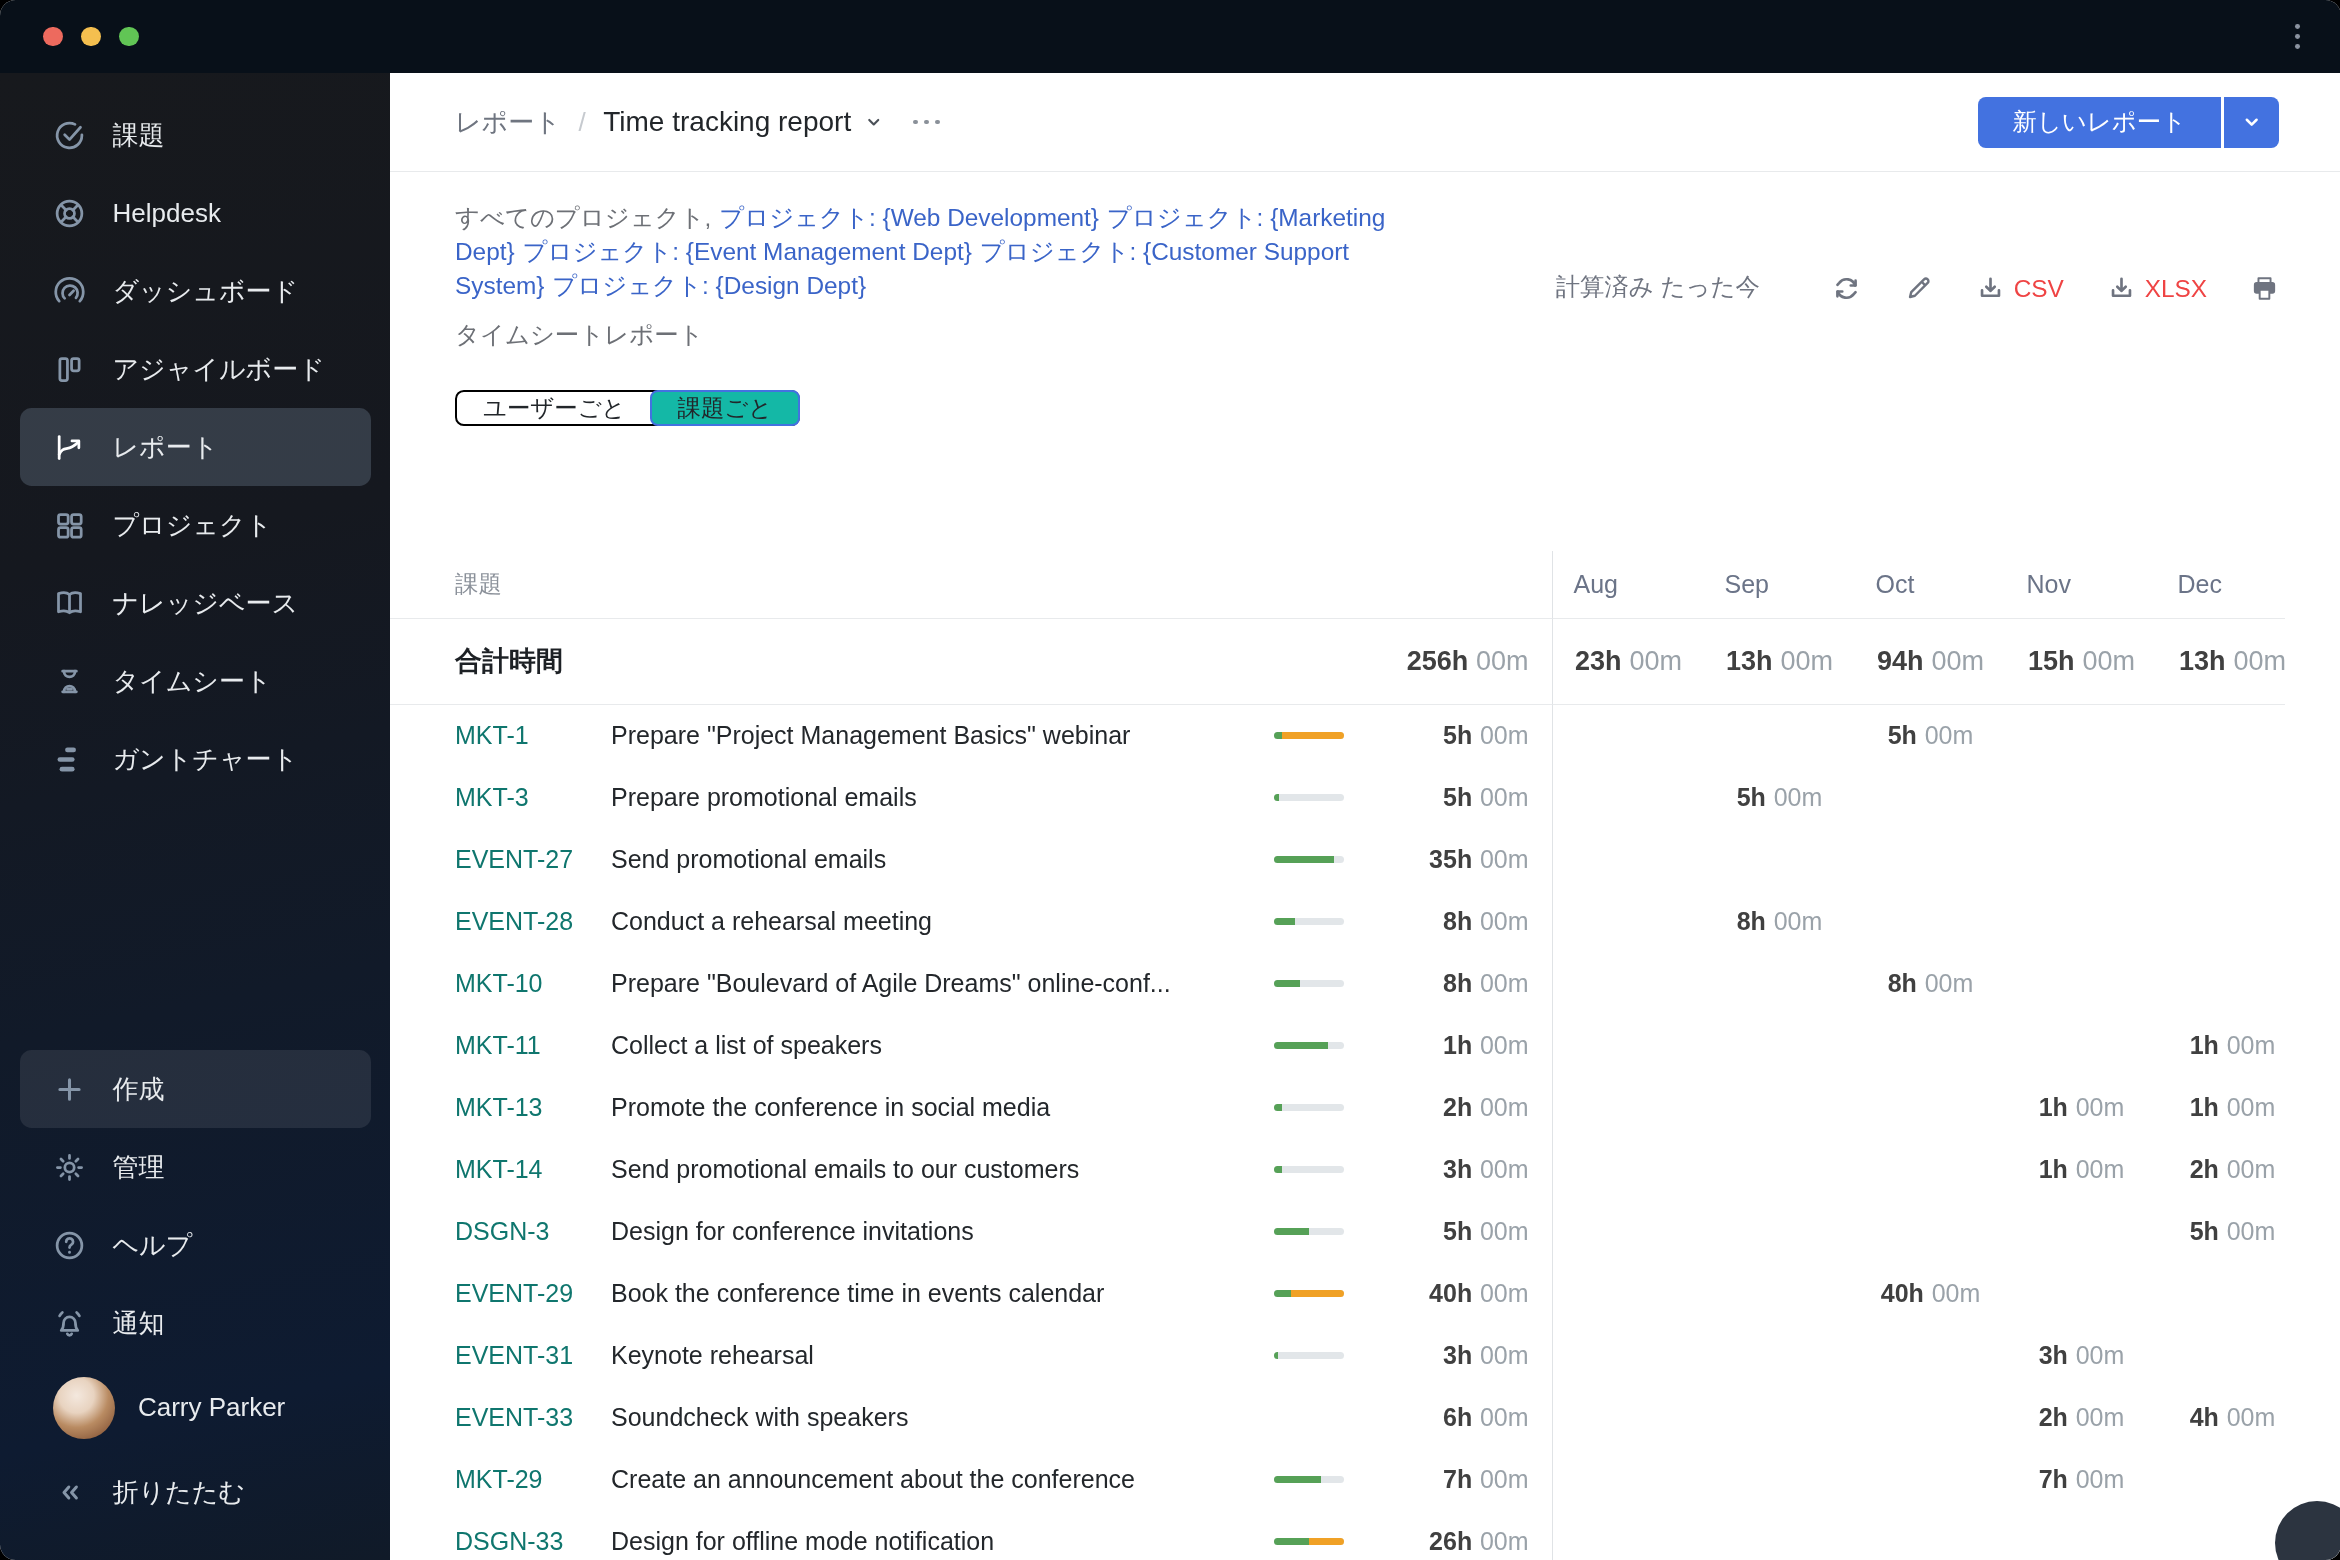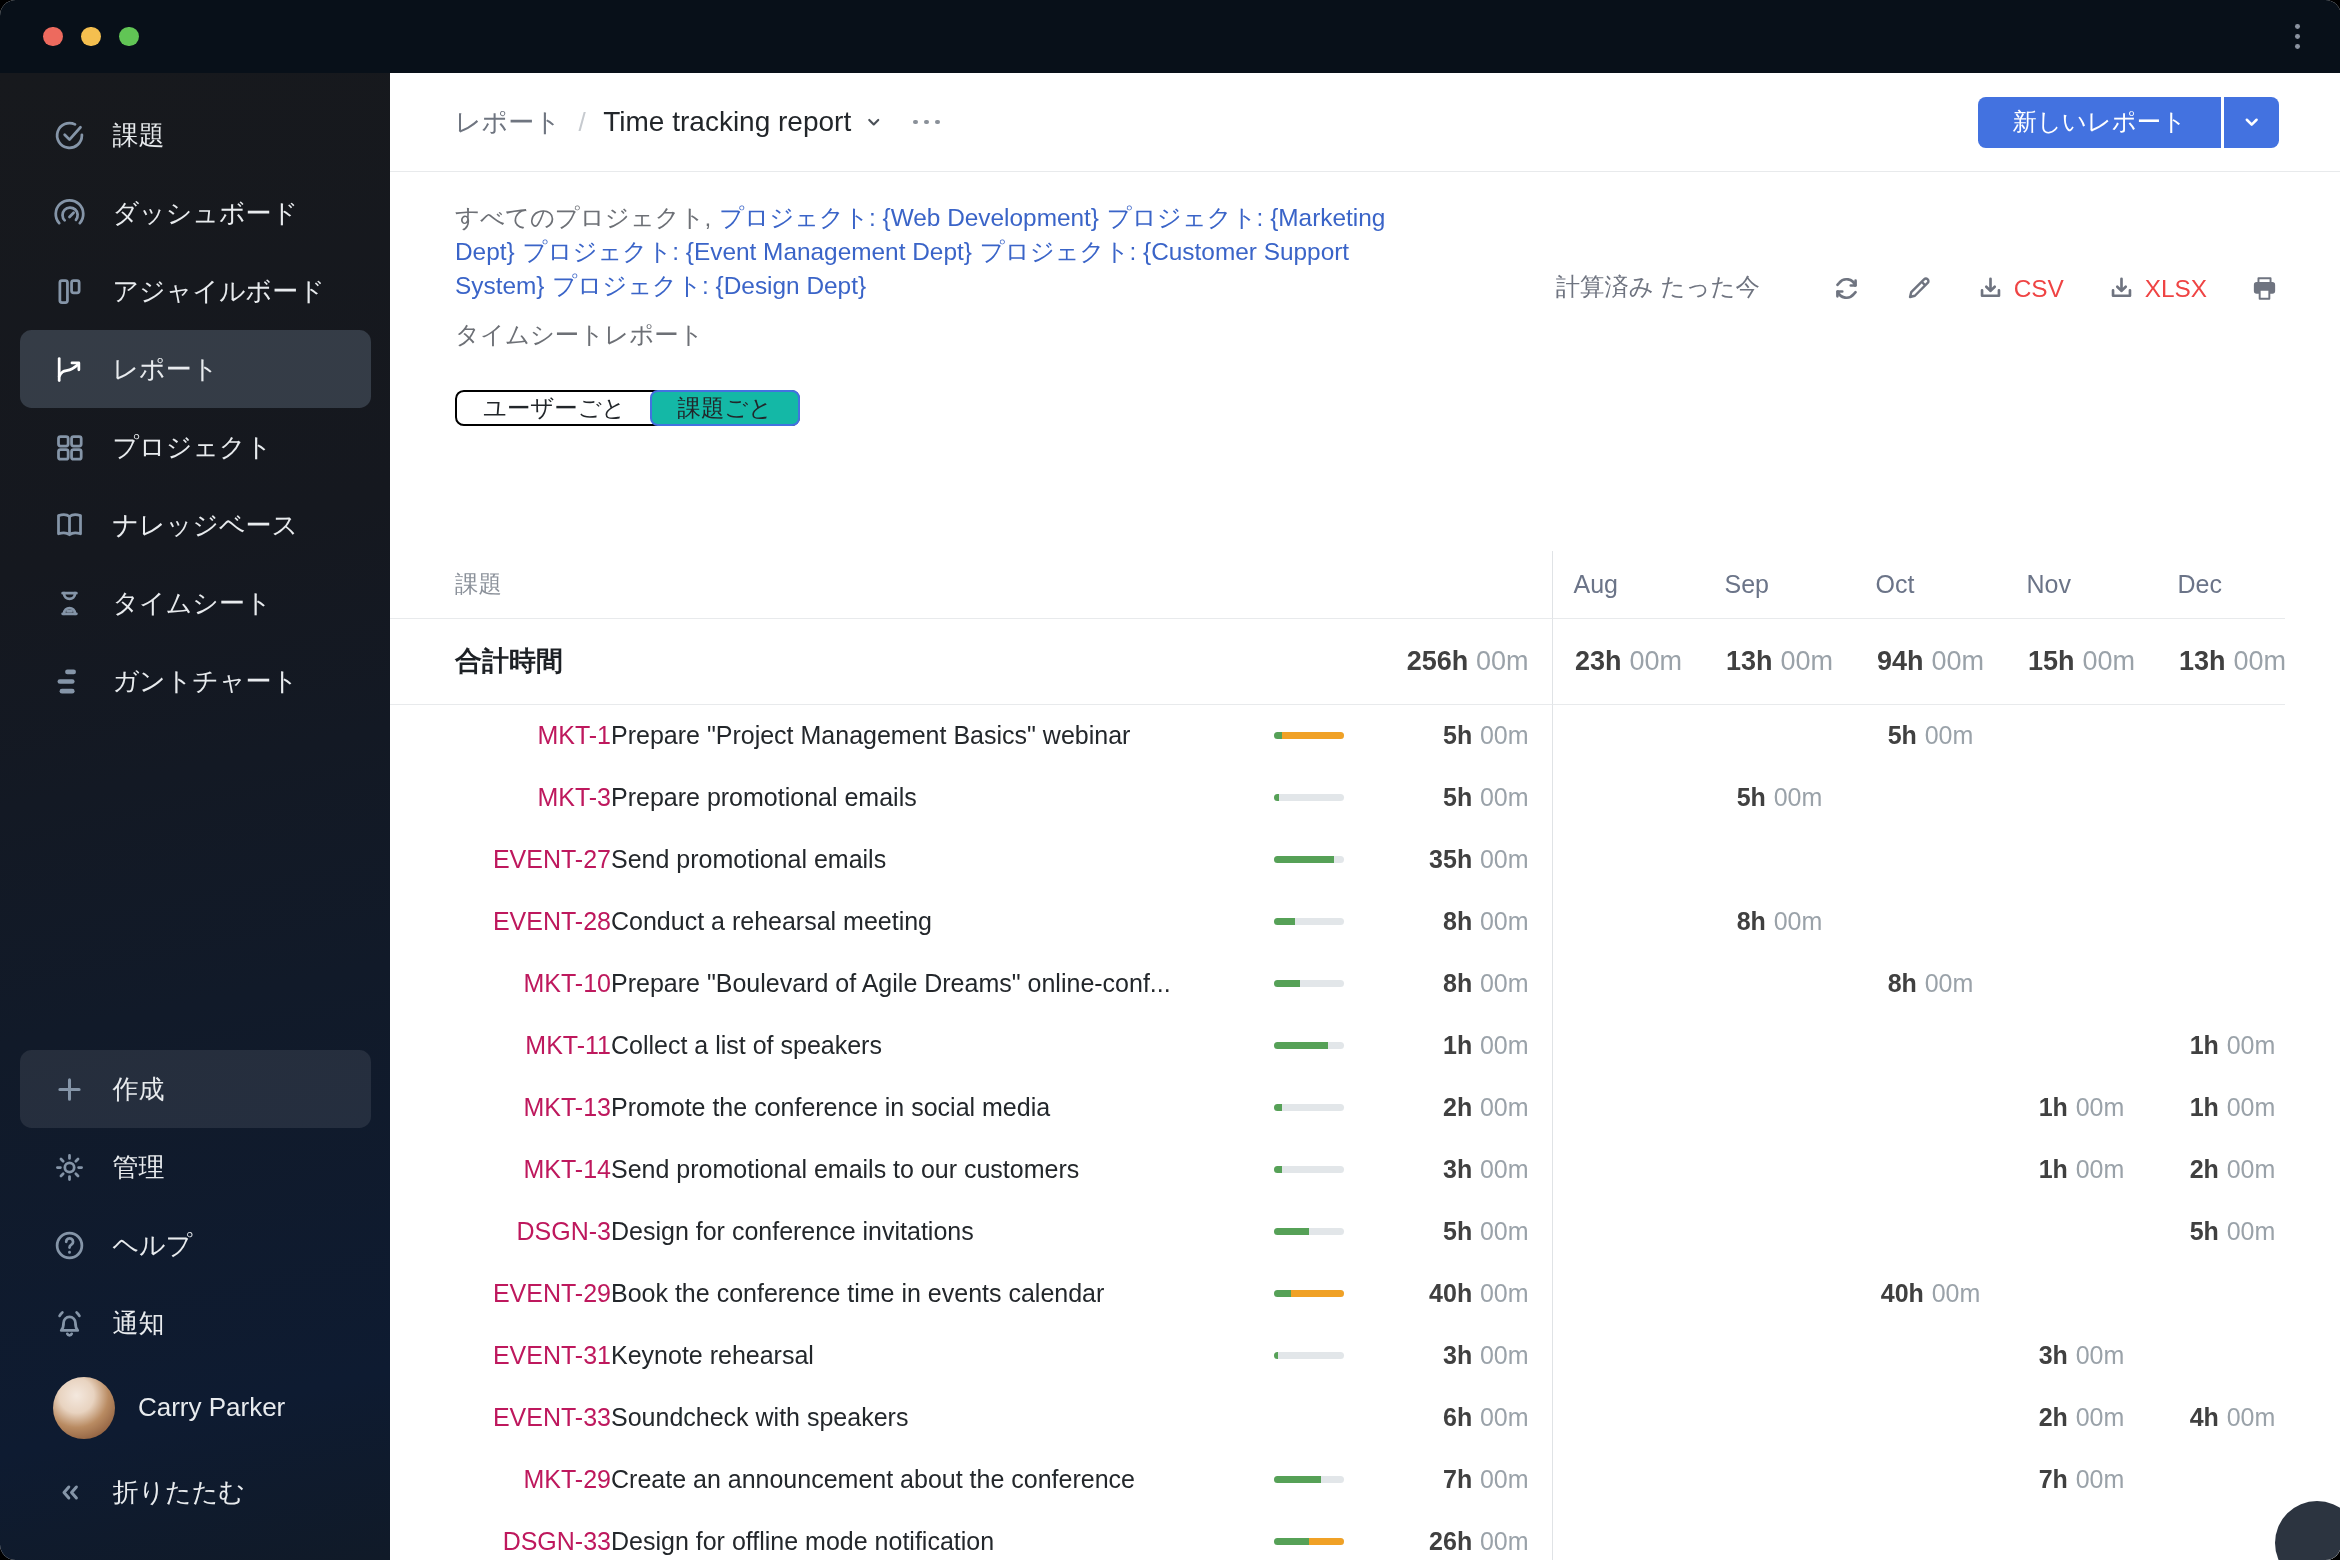--- a/index.html
+++ b/index.html
@@ -73,21 +73,21 @@
   .thead .tleft, .thead .tmonths { border-bottom:1px solid #e8eaec; height:68px; }
   .thead .issue-h { font-size:23.4px; color:#8a9099; }
   .ttotal { height:86px; }
   .ttotal .tleft, .ttotal .tmonths { border-bottom:1px solid #e8eaec; height:86px; }
   .total-label { font-size:27px; font-weight:bold; color:#1d2125; }
   .cell-hours { margin-left:auto; width:156px; text-align:right; font-size:25px; white-space:nowrap; flex:none; }
   .ttotal .cell-hours, .ttotal .mval { font-size:27px; }
   .vh { color:#404040; font-weight:bold;margin-top:12px; }
   .vm { color:#9aa2a9; margin-left:7.8px; }
   .drow { height:62px; }
-  .cell-id { width:156px; flex:none; font-size:25px; color:#be185d; cursor:pointer; text-decoration:none; display:block;text-align:right; }
+  .cell-id { width:156px; flex:none; font-size:25px; color:#0f766e; cursor:pointer; text-decoration:none; display:block; }
   .cell-summary { flex:1; min-width:0; font-size:25px; color:#23272b; white-space:nowrap; overflow:hidden;
                   text-overflow:ellipsis; margin-right:19.5px; }
   .bar { width:70px; height:7.8px; border-radius:3.9px; overflow:hidden; display:flex; margin-right:29px;
          flex:none; background:#e2e6e9; }
   .bar.empty { background:transparent; }
   .bar span { height:100%; display:block; }
 
   .corner-fab { position:absolute; right:-17.6px; bottom:-25px; width:84px; height:84px; border-radius:50%;
                 background:#2c3440; cursor:pointer; }
 </style>
@@ -110,20 +110,28 @@
   <div class="shell">
 
     <div class="sidebar">
 
       <div class="nav-item">
         <svg width="33" height="33" viewBox="0 0 24 24" fill="none" stroke="#8595a8" stroke-width="2" stroke-linecap="round" stroke-linejoin="round">
           <path d="M21 11.5V12a9 9 0 1 1-5-8.1"></path>
             <polyline points="8.5,11.5 12,15 20,6"></polyline>
         </svg>
         <span>課題</span>
+      </div>
+      <div class="nav-item">
+        <svg width="33" height="33" viewBox="0 0 24 24" fill="none" stroke="#8595a8" stroke-width="2" stroke-linecap="round">
+          <circle cx="12" cy="12" r="9"></circle>
+            <circle cx="12" cy="12" r="3.6"></circle>
+          <path d="M6.6 6.6l3 3M17.4 6.6l-3 3M6.6 17.4l3-3M17.4 17.4l-3-3"></path>
+        </svg>
+        <span>Helpdesk</span>
       </div>
       <div class="nav-item">
         <svg width="33" height="33" viewBox="0 0 24 24" fill="none" stroke="#8595a8" stroke-width="2" stroke-linecap="round">
           <path d="M4.5 19a10 10 0 1 1 15 0"></path>
             <path d="M8.5 17a5.5 5.5 0 1 1 8.2-.4"></path>
             <path d="M12 14.5l3-3"></path>
         </svg>
         <span>ダッシュボード</span>
       </div>
       <div class="nav-item">

